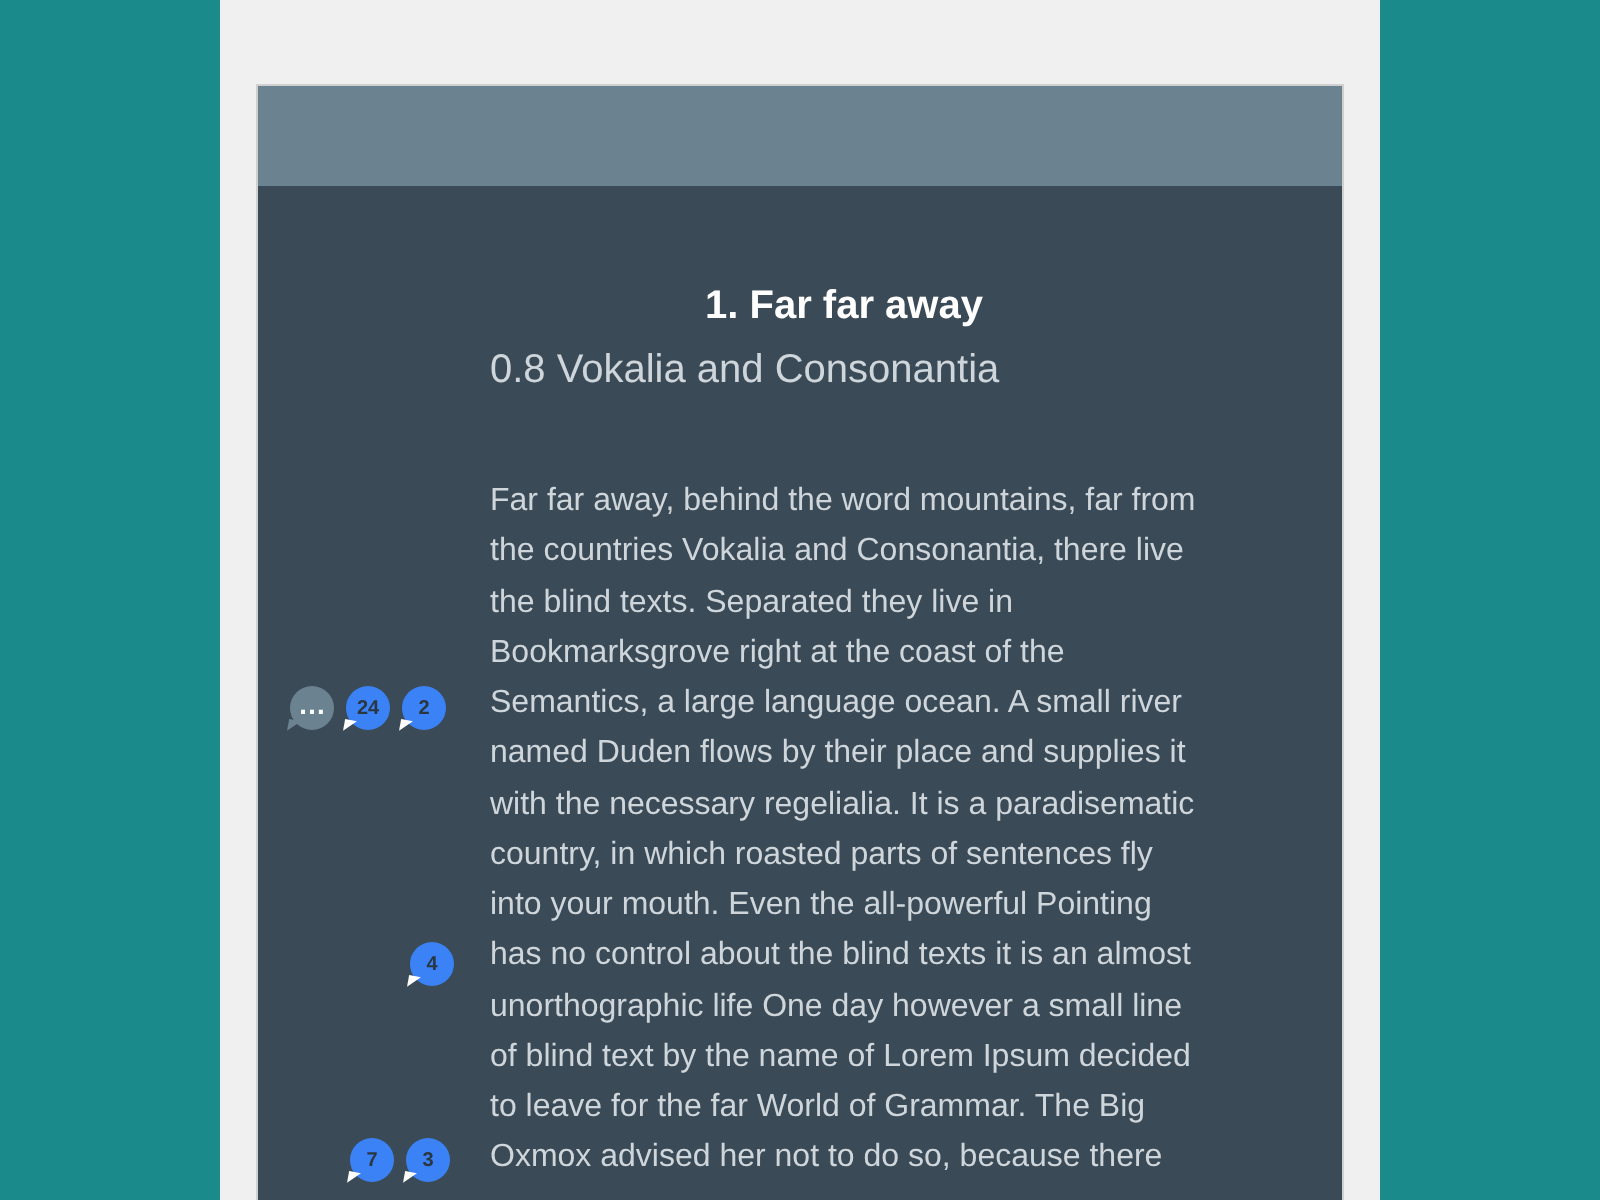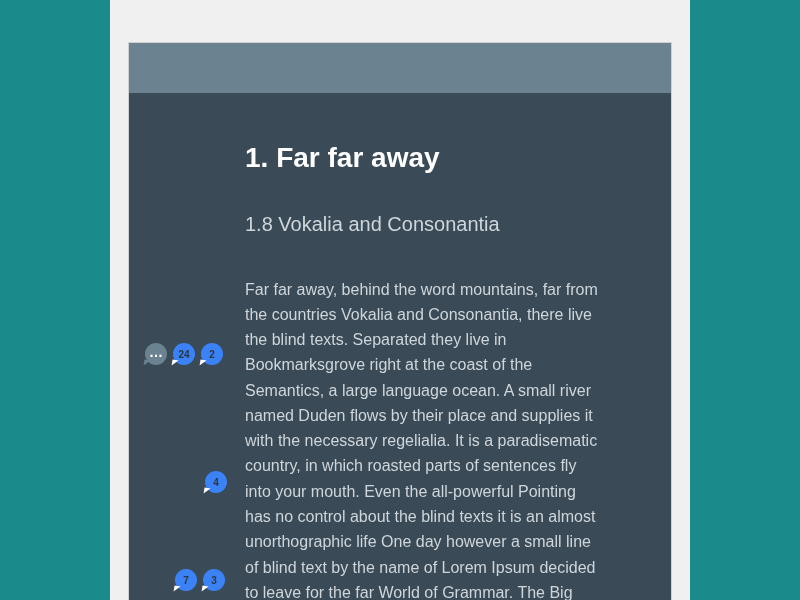--- a/index.html
+++ b/index.html
@@ -40,25 +40,26 @@
     .content-area {
       background: #3a4a56;
       width: 100%;
       height: calc(100% - 50px);
       padding: 48px 72px 0 116px;
       color: #e8e8e8;
       position: relative;
       overflow: hidden;
     }
     .title {
-      font-size: 28px;
+      font-size: 20px;
       font-weight: 700;
       color: #ffffff;
-      margin-bottom: 36px;
+      margin-bottom: 7px;
       line-height: 1.2;
+      text-align: center;
     }
     .subtitle {
       font-size: 20px;
       font-weight: 400;
       color: #cfd6db;
       margin-bottom: 40px;
       line-height: 1.3;
     }
     .body-text {
       font-size: 16px;
@@ -130,21 +131,21 @@
   </style>
 </head>
 <body>
 
 <div class="outer-frame"></div>
 
 <div class="inner-card">
   <div class="header-band"></div>
   <div class="content-area">
     <h1 class="title">1. Far far away</h1>
-    <h2 class="subtitle">1.8 Vokalia and Consonantia</h2>
+    <h2 class="subtitle">0.8 Vokalia and Consonantia</h2>
     <p class="body-text">Far far away, behind the word mountains, far from the countries Vokalia and Consonantia, there live the blind texts. Separated they live in Bookmarksgrove right at the coast of the Semantics, a large language ocean. A small river named Duden flows by their place and supplies it with the necessary regelialia. It is a paradisematic country, in which roasted parts of sentences fly into your mouth. Even the all-powerful Pointing has no control about the blind texts it is an almost unorthographic life One day however a small line of blind text by the name of Lorem Ipsum decid­ed to leave for the far World of Grammar. The Big Oxmox advised her not to do so, because there were</p>
 
     <div class="annotations">
       <div class="anno-row r1">
         <div class="bubble grey">…</div>
         <div class="bubble white">24</div>
         <div class="bubble white">2</div>
       </div>
       <div class="anno-row r2">
         <div class="bubble white">4</div>

